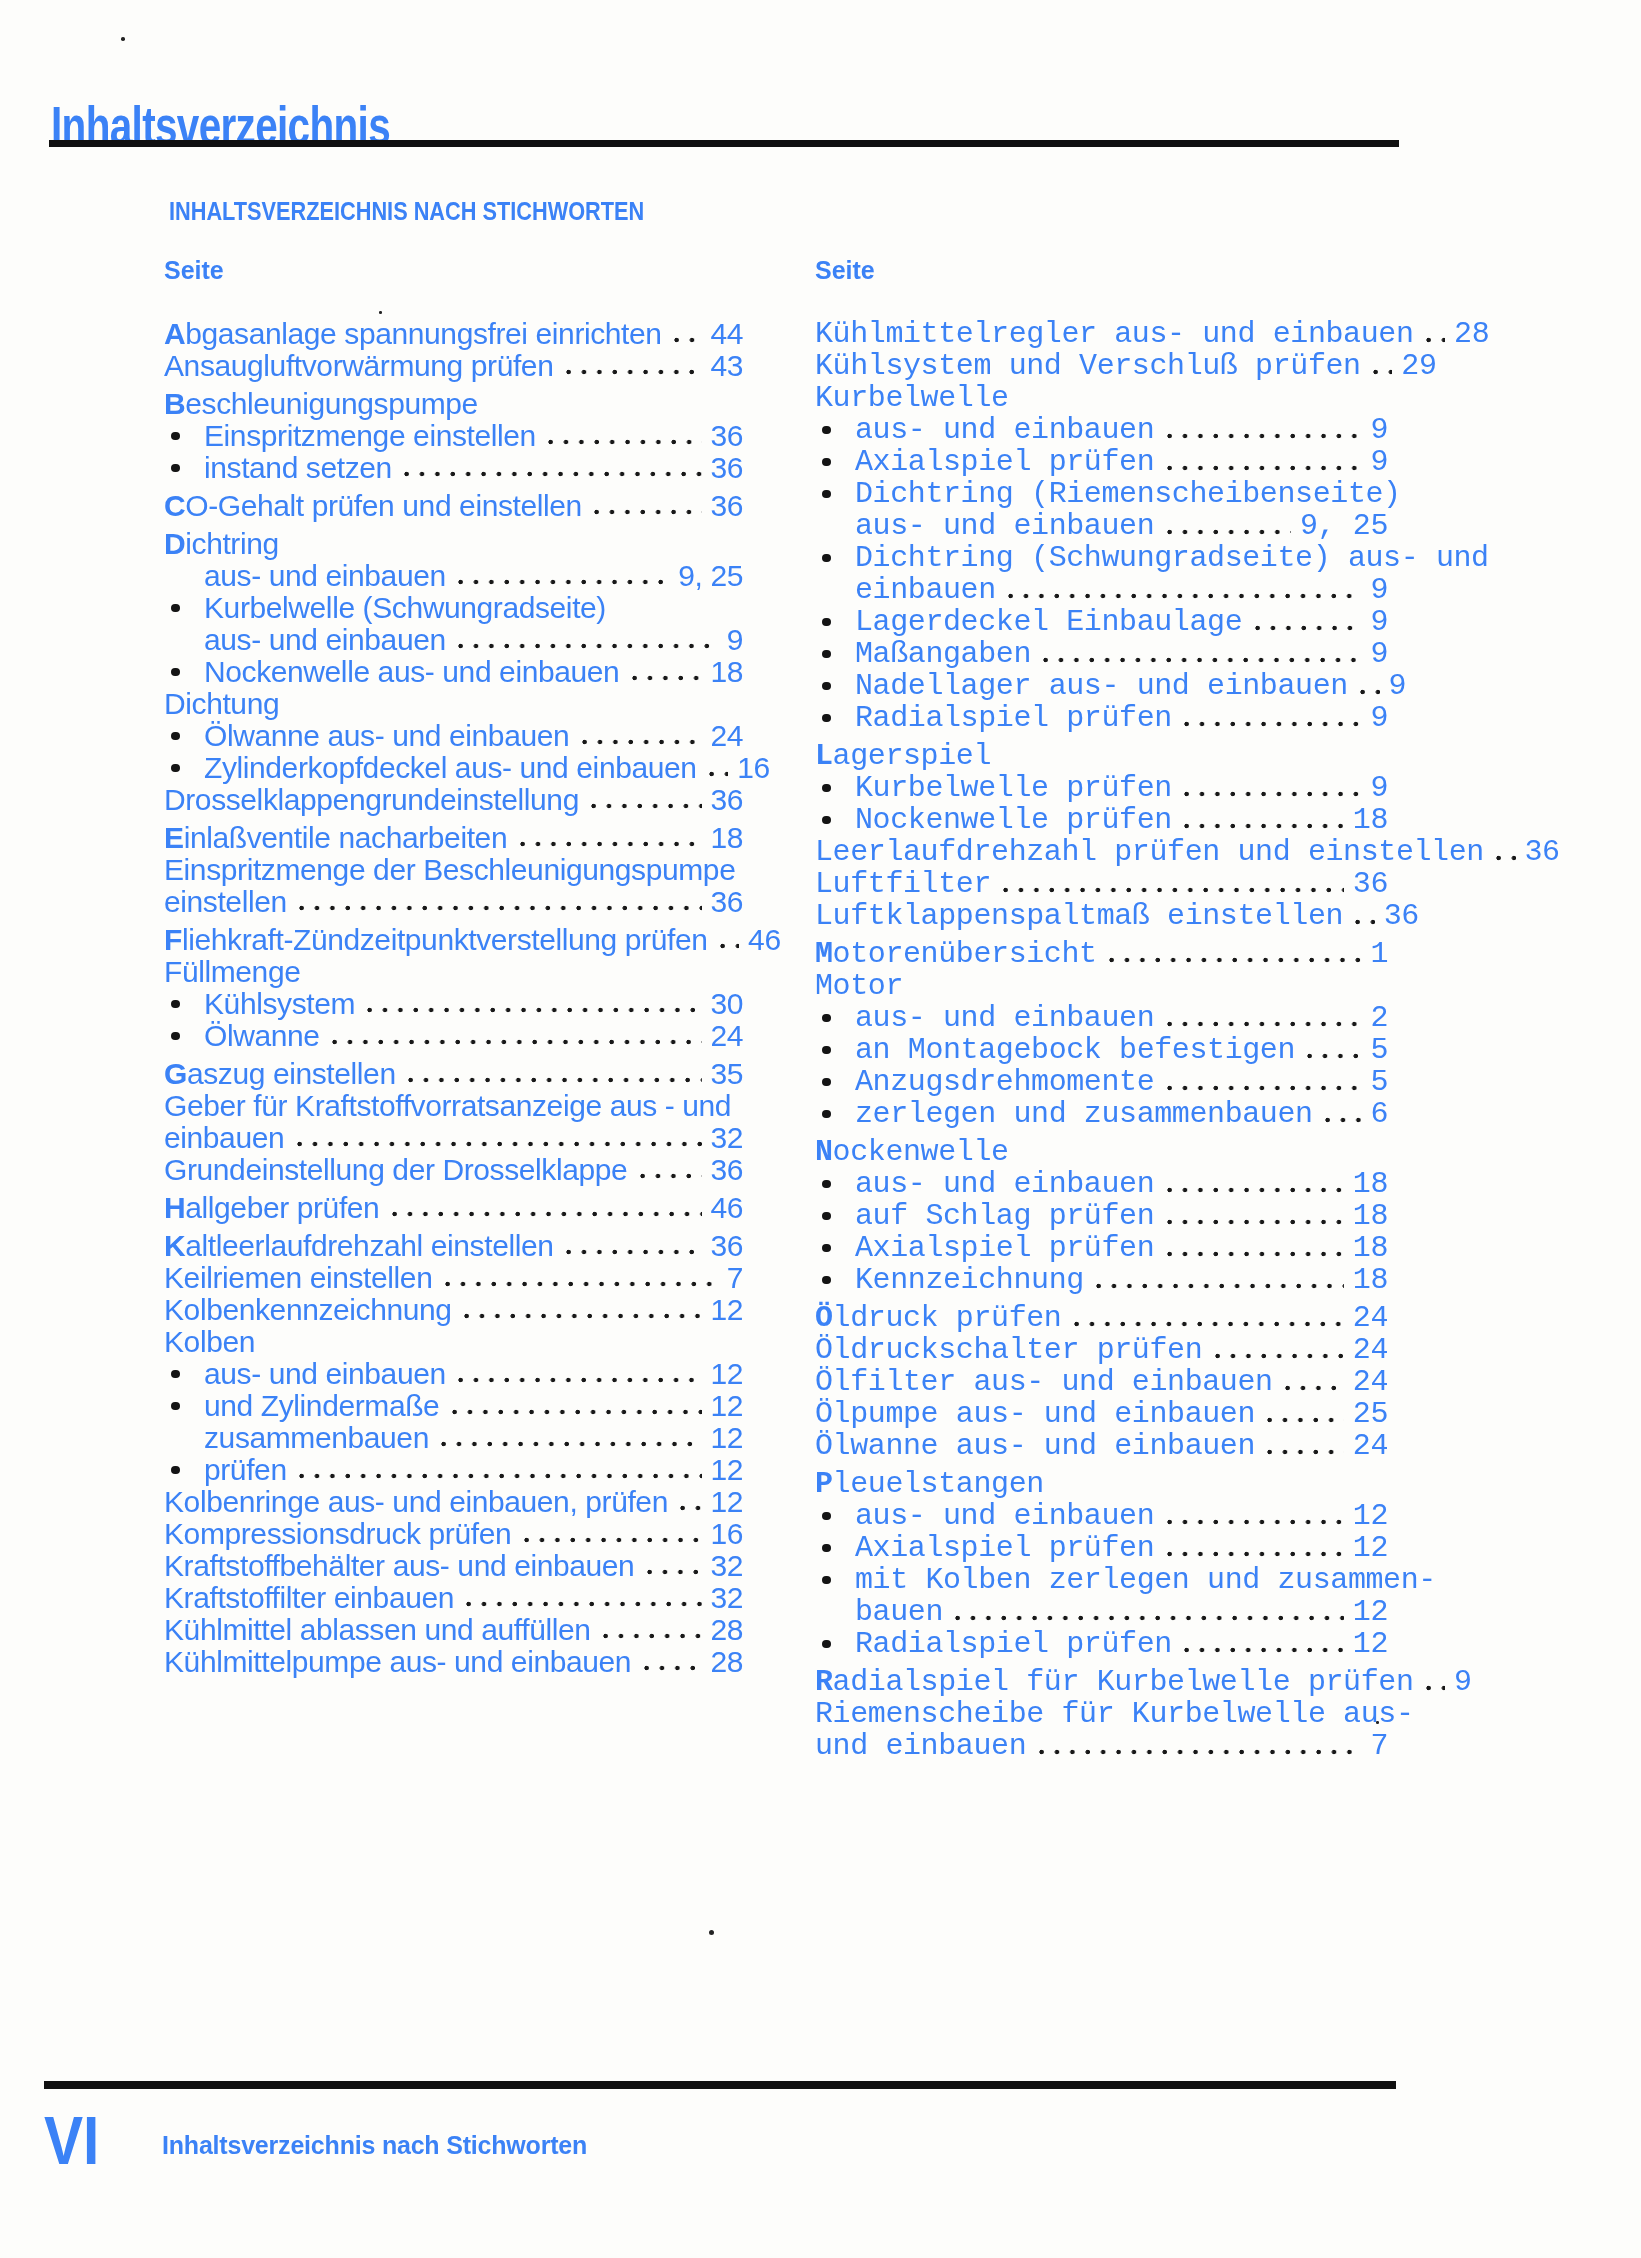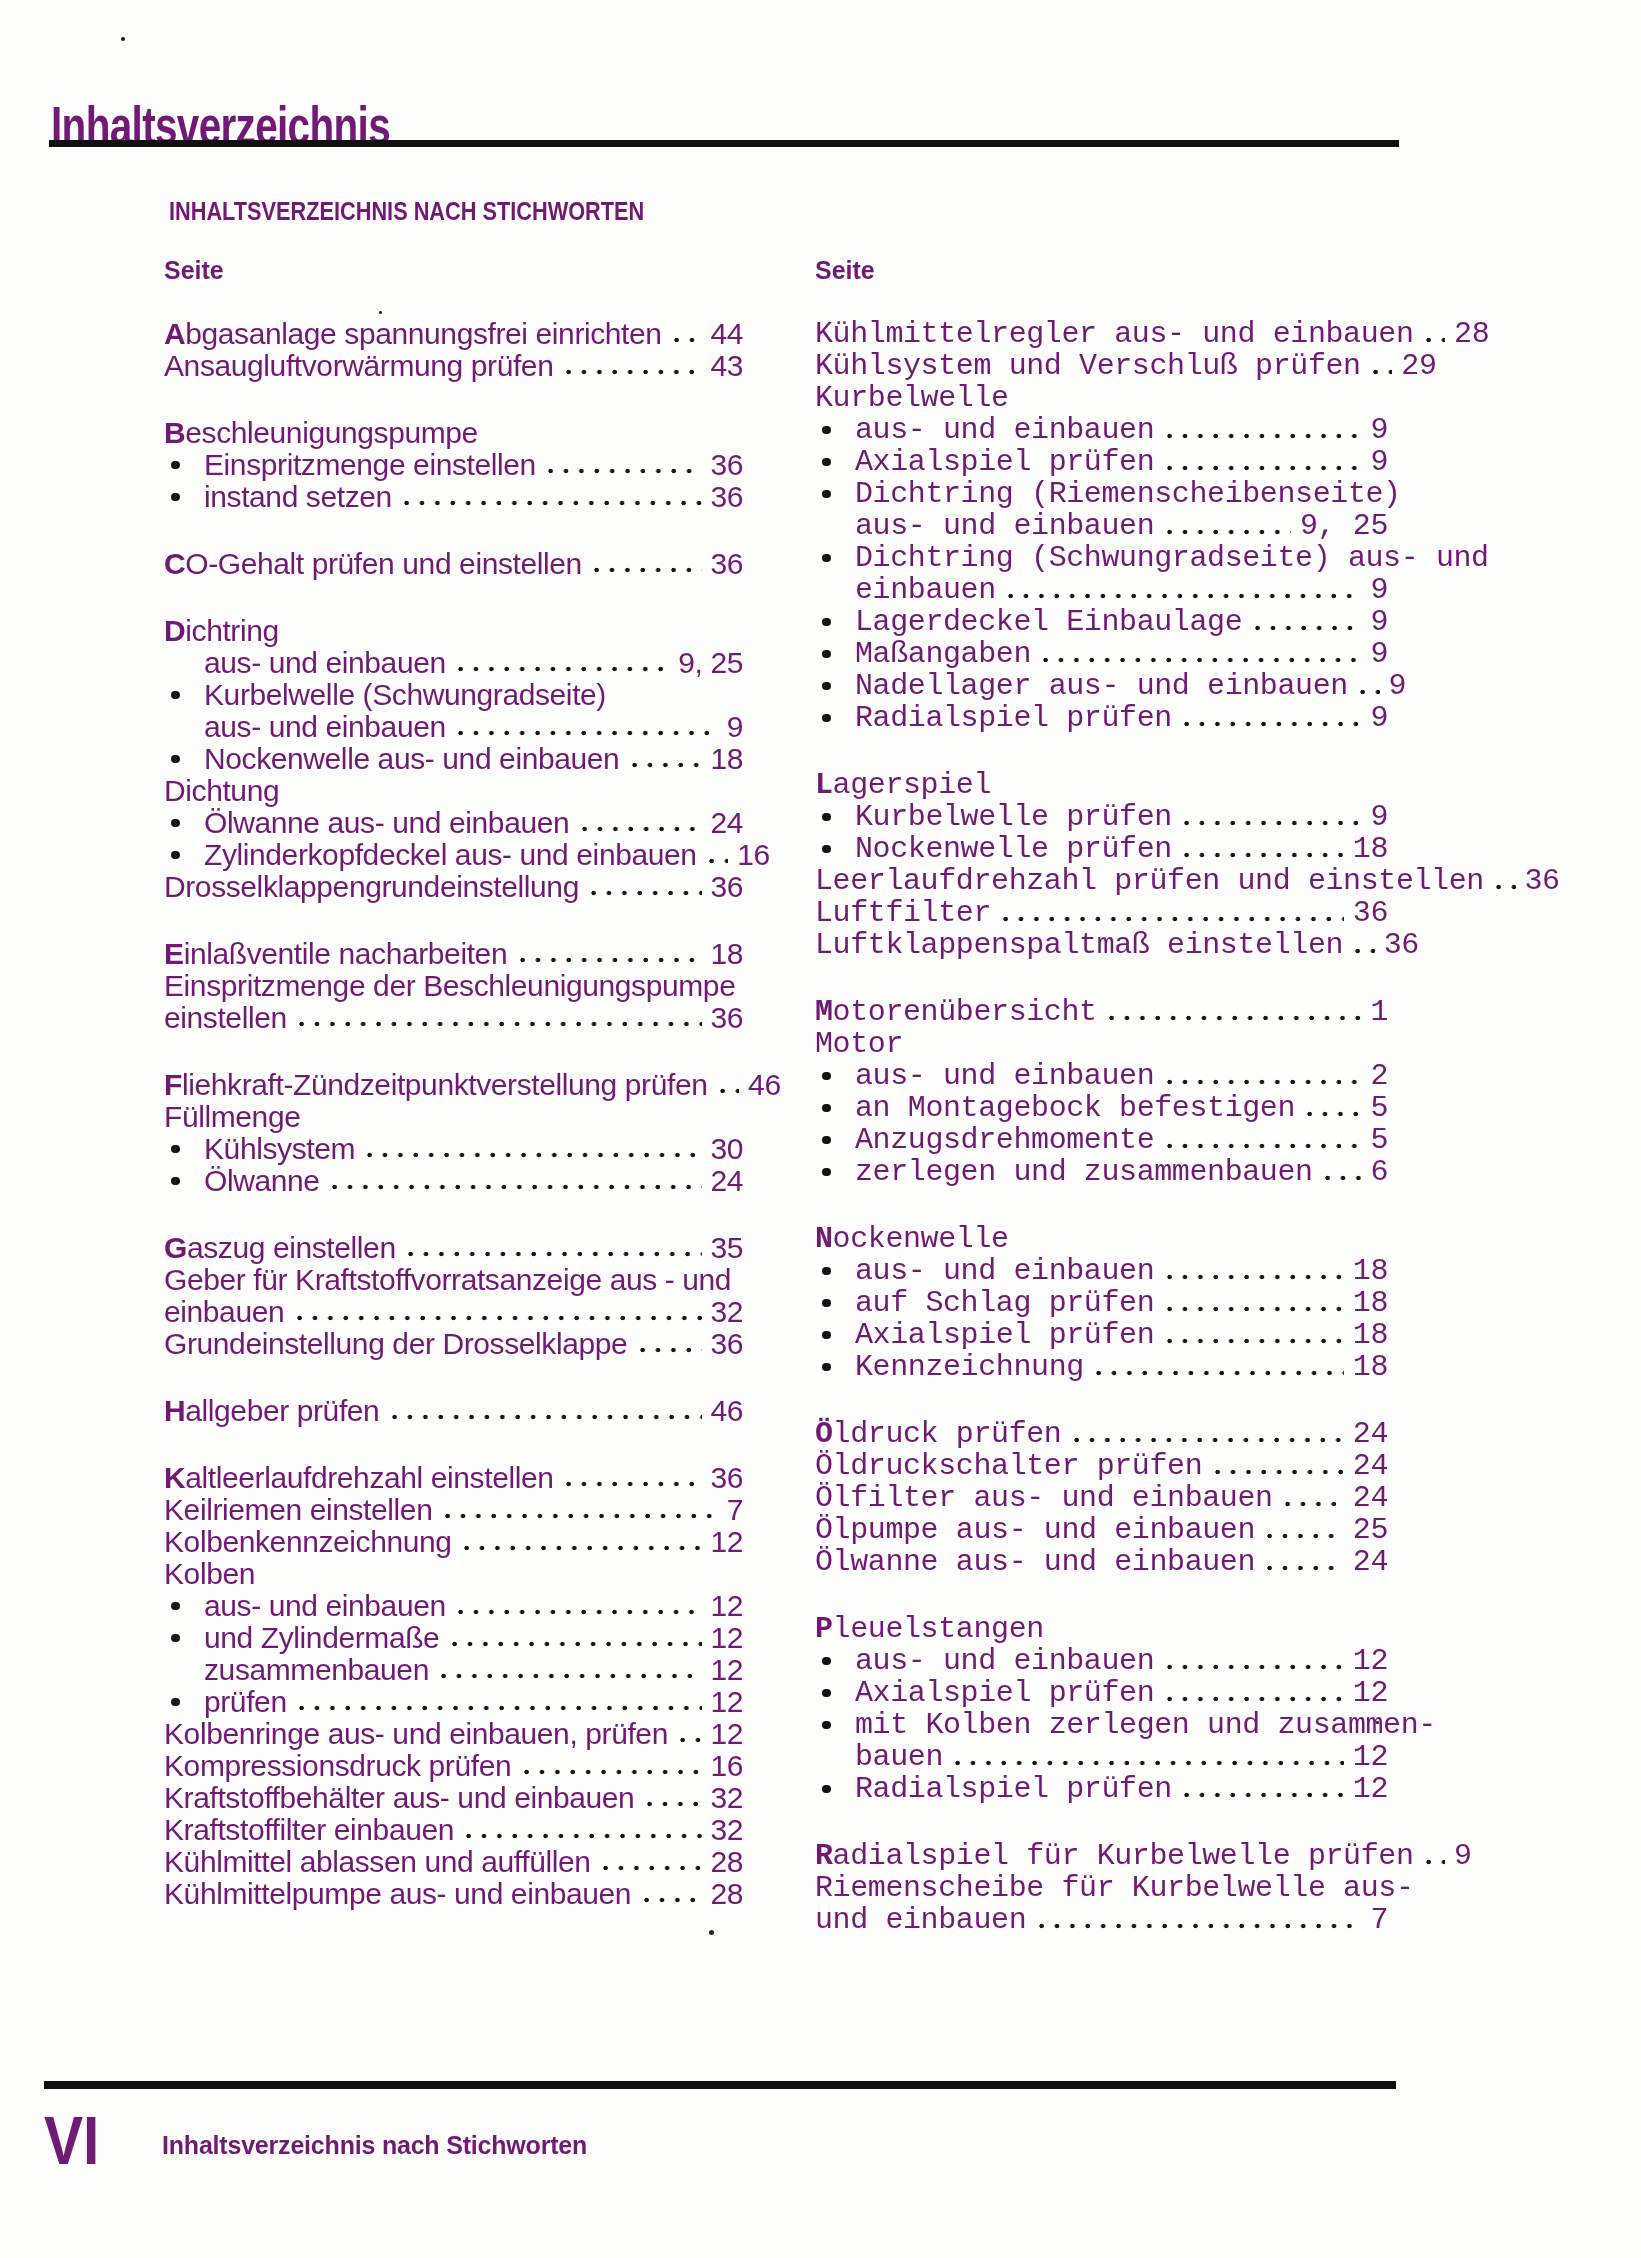--- a/index.html
+++ b/index.html
@@ -2,21 +2,21 @@
 <html style="font-size:14px"><head>
 <meta charset="utf-8">
 <style>
   html,body{margin:0;padding:0;background:#e8e8e6;}
   #page{
     position:relative;
     width:1642px;height:2258px;
     background:#fdfdfb;
     overflow:hidden;
     font-family:"Liberation Sans","DejaVu Sans",sans-serif;
-    color:#701a75;
+    color:#3b82f6;
   }
   
   #doc-title{
     position:absolute;left:51px;top:58px;
     font-size:54px;font-weight:700;letter-spacing:-0.9px;
     transform:scaleX(0.75);transform-origin:left top;
     white-space:nowrap;
   }
   .rule{position:absolute;background:#101010;}
   #rule-top{left:49px;top:140px;width:1350px;height:7px;}
@@ -33,21 +33,21 @@
     position:absolute;top:256px;
     font-size:25px;font-weight:700;
   }
   #seite-left{left:164px;width:577px;}
   #seite-right{left:815px;width:573px;}
   
   .col{position:absolute;top:318px;font-size:30px;line-height:32px;letter-spacing:-0.4px;}
   #col-left{left:164px;width:579px;}
   #col-right{left:815px;width:573px;font-family:Liberation Mono, monospace;}
   .row{position:relative;display:flex;align-items:baseline;height:32px;white-space:nowrap;}
-  .row.gap{margin-top:35px;}
+  .row.gap{margin-top:6px;}
   .row.ind .t{margin-left:40px;}
   .b{
     position:absolute;left:7px;top:11.5px;
     width:8.8px;height:8.8px;border-radius:50%;
     background:#141414;
   }
   .t{flex:0 0 auto;}
   .lead{font-weight:700;}
   .leader{
     flex:1 1 auto;min-width:19.4px;height:8px;

